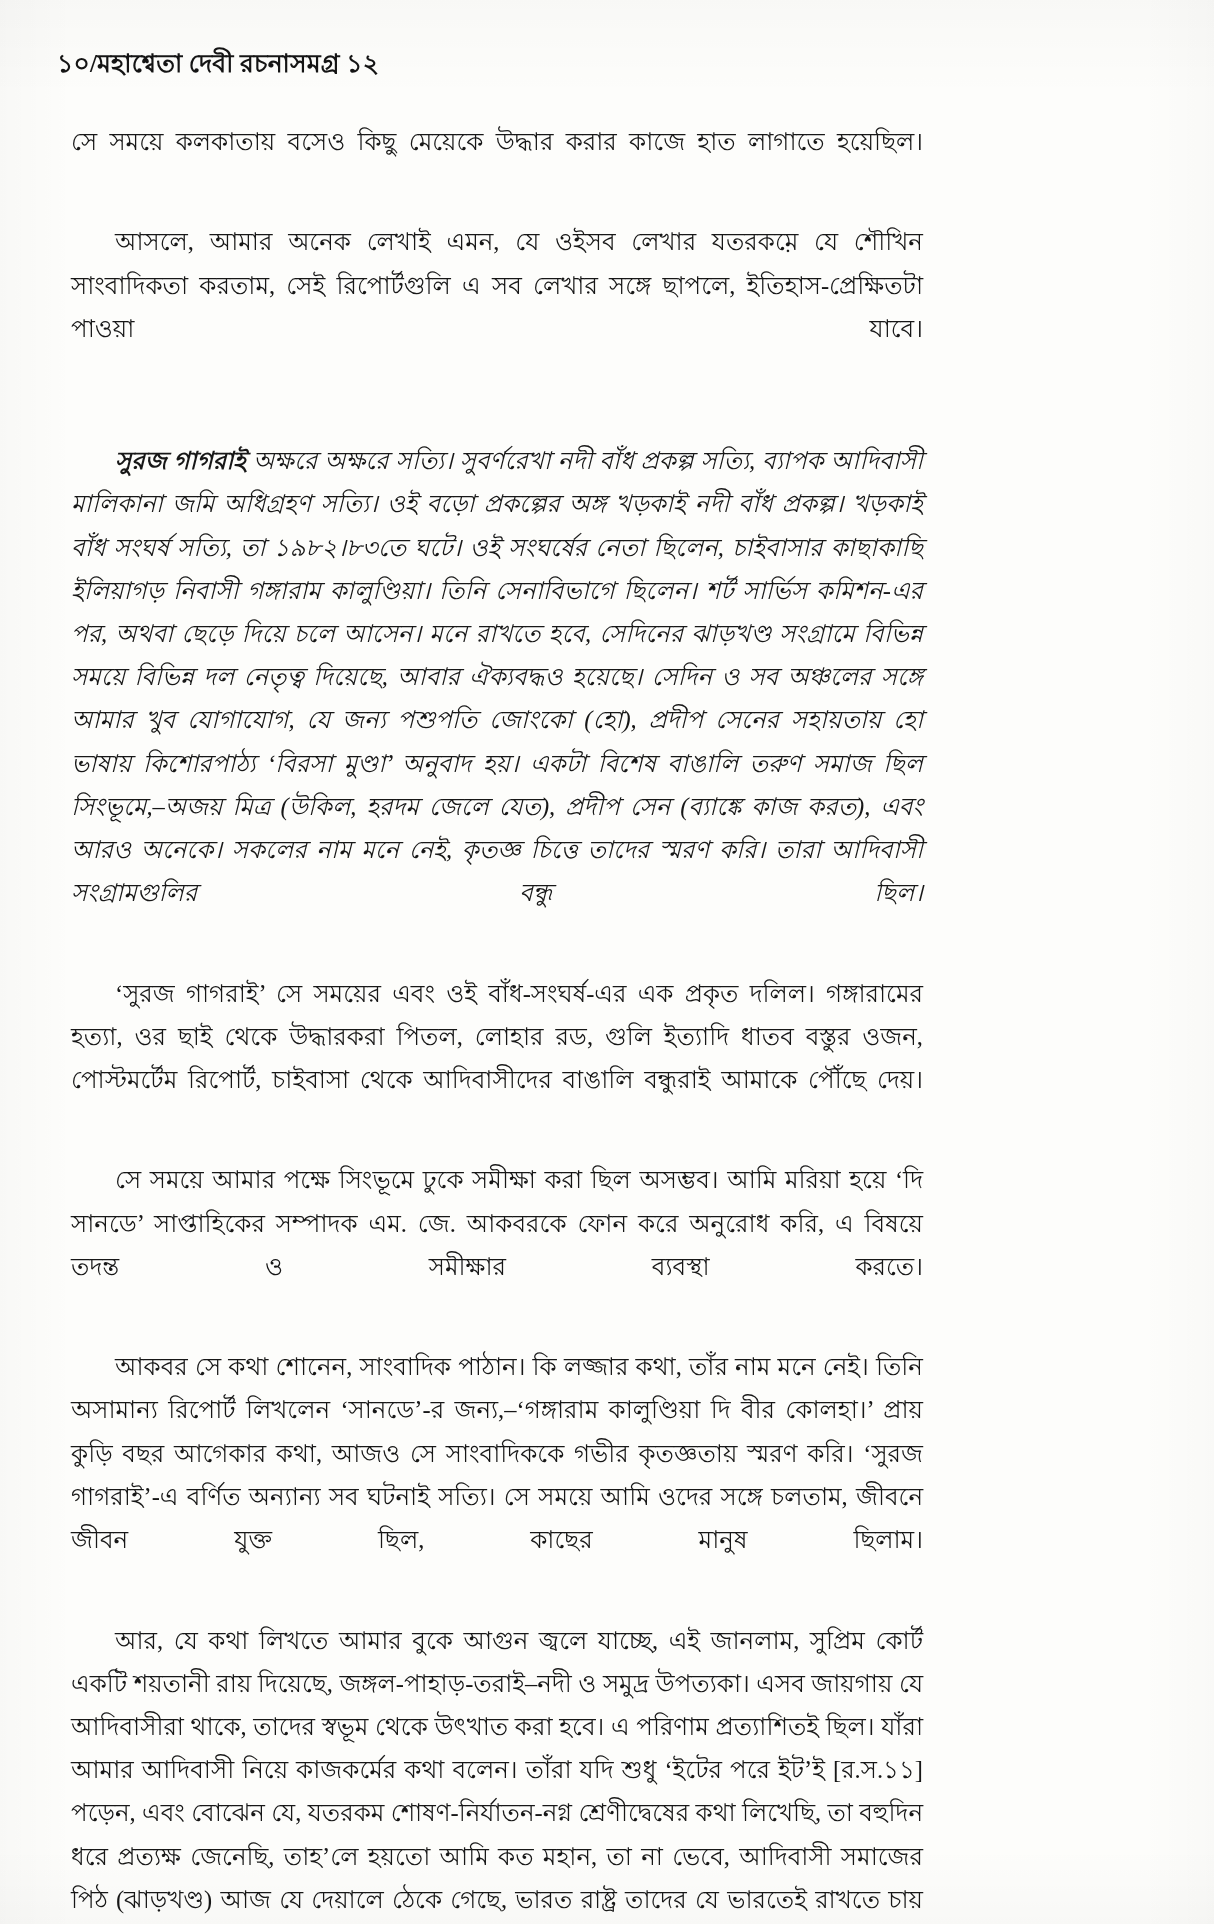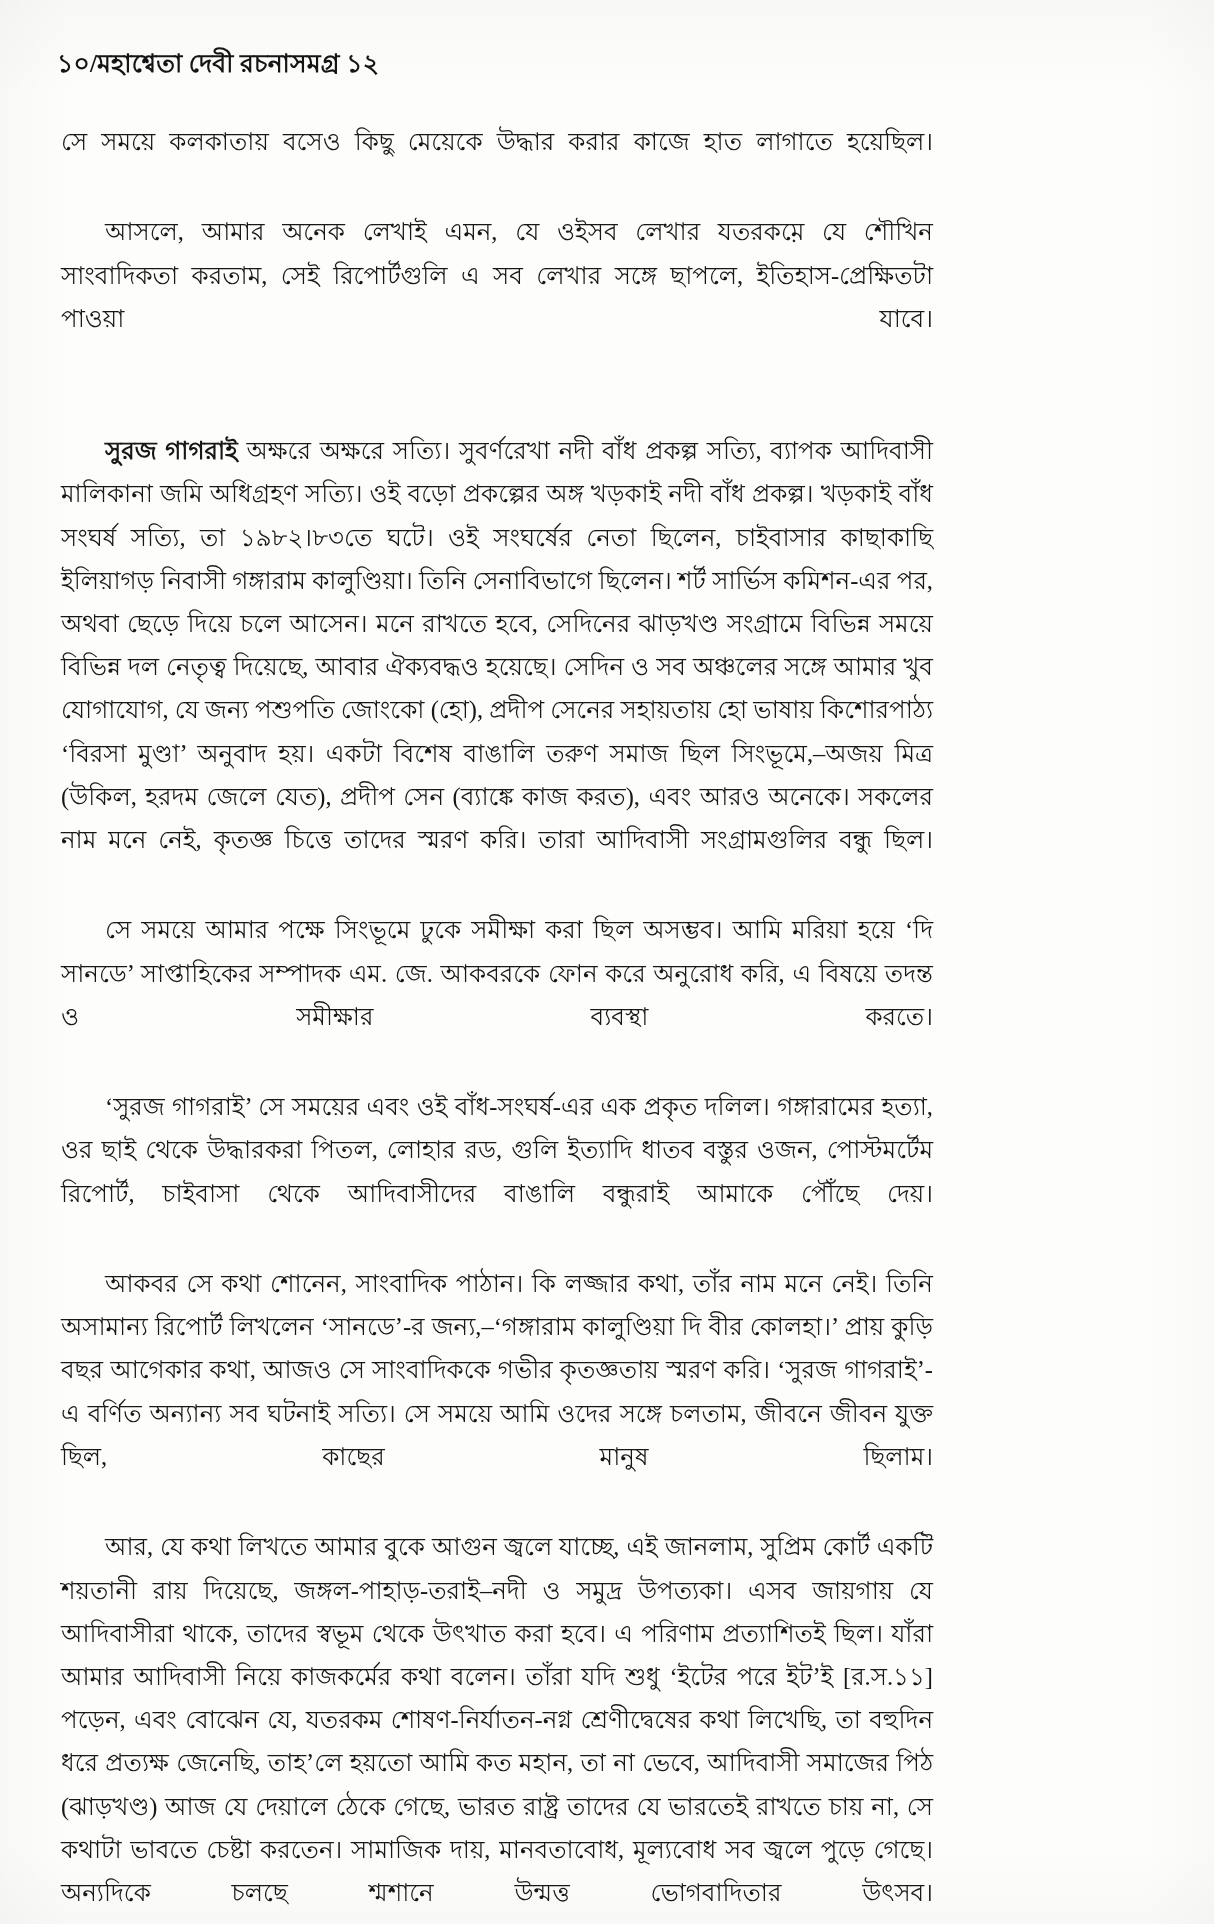--- a/index.html
+++ b/index.html
@@ -37,29 +37,30 @@
   .body-block {
     font-family: "Liberation Serif", "DejaVu Serif", serif;
     font-size: 24.5px;
     line-height: 43.2px;
     color: #171717;
     text-align: justify;
     text-justify: inter-word;
     hyphens: none;
   }
   p.para {
-    margin: 4px;
+    margin: 14px;
     text-indent: 44px;
     text-align: justify;
   }
   p.para.no-indent {
     text-indent: 0;
   }
   p.para.gap-before-lg {
     margin-top: 46px;
+    font-style: italic;
   }
   .lead {
     font-weight: 700;
   }
   
   p.para::after {
     content: "";
     display: inline-block;
     width: 100%;
   }
@@ -74,23 +75,23 @@
     <div class="running-head">১০/মহাশ্বেতা দেবী রচনাসমগ্র ১২</div>
 
     <div class="body-block">
 
       <p class="para no-indent nostretch"><span>সে সময়ে কলকাতায় বসেও কিছু মেয়েকে উদ্ধার করার কাজে হাত লাগাতে হয়েছিল।</span></p>
 
       <p class="para"><span>আসলে, আমার অনেক লেখাই এমন, যে ওইসব লেখার যতরকম়ে যে শৌখিন সাংবাদিকতা করতাম, সেই রিপোর্টগুলি এ সব লেখার সঙ্গে ছাপলে, ইতিহাস-প্রেক্ষিতটা পাওয়া যাবে।</span></p>
 
       <p class="para gap-before-lg"><span class="lead">সুরজ গাগরাই</span><span> অক্ষরে অক্ষরে সত্যি। সুবর্ণরেখা নদী বাঁধ প্রকল্প সত্যি, ব্যাপক আদিবাসী মালিকানা জমি অধিগ্রহণ সত্যি। ওই বড়ো প্রকল্পের অঙ্গ খড়কাই নদী বাঁধ প্রকল্প। খড়কাই বাঁধ সংঘর্ষ সত্যি, তা ১৯৮২।৮৩তে ঘটে। ওই সংঘর্ষের নেতা ছিলেন, চাইবাসার কাছাকাছি ইলিয়াগড় নিবাসী গঙ্গারাম কালুণ্ডিয়া। তিনি সেনাবিভাগে ছিলেন। শর্ট সার্ভিস কমিশন-এর পর, অথবা ছেড়ে দিয়ে চলে আসেন। মনে রাখতে হবে, সেদিনের ঝাড়খণ্ড সংগ্রামে বিভিন্ন সময়ে বিভিন্ন দল নেতৃত্ব দিয়েছে, আবার ঐক্যবদ্ধও হয়েছে। সেদিন ও সব অঞ্চলের সঙ্গে আমার খুব যোগাযোগ, যে জন্য পশুপতি জোংকো (হো), প্রদীপ সেনের সহায়তায় হো ভাষায় কিশোরপাঠ্য ‘বিরসা মুণ্ডা’ অনুবাদ হয়। একটা বিশেষ বাঙালি তরুণ সমাজ ছিল সিংভূমে,–অজয় মিত্র (উকিল, হরদম জেলে যেত), প্রদীপ সেন (ব্যাঙ্কে কাজ করত), এবং আরও অনেকে। সকলের নাম মনে নেই, কৃতজ্ঞ চিত্তে তাদের স্মরণ করি। তারা আদিবাসী সংগ্রামগুলির বন্ধু ছিল।</span></p>
 
+      <p class="para"><span>‘সুরজ গাগরাই’ সে সময়ের এবং ওই বাঁধ-সংঘর্ষ-এর এক প্রকৃত দলিল। গঙ্গারামের হত্যা, ওর ছাই থেকে উদ্ধারকরা পিতল, লোহার রড, গুলি ইত্যাদি ধাতব বস্তুর ওজন, পোস্টমর্টেম রিপোর্ট, চাইবাসা থেকে আদিবাসীদের বাঙালি বন্ধুরাই আমাকে পৌঁছে দেয়।</span></p>
+
       <p class="para"><span>সে সময়ে আমার পক্ষে সিংভূমে ঢুকে সমীক্ষা করা ছিল অসম্ভব। আমি মরিয়া হয়ে ‘দি সানডে’ সাপ্তাহিকের সম্পাদক এম. জে. আকবরকে ফোন করে অনুরোধ করি, এ বিষয়ে তদন্ত ও সমীক্ষার ব্যবস্থা করতে।</span></p>
-
-      <p class="para"><span>‘সুরজ গাগরাই’ সে সময়ের এবং ওই বাঁধ-সংঘর্ষ-এর এক প্রকৃত দলিল। গঙ্গারামের হত্যা, ওর ছাই থেকে উদ্ধারকরা পিতল, লোহার রড, গুলি ইত্যাদি ধাতব বস্তুর ওজন, পোস্টমর্টেম রিপোর্ট, চাইবাসা থেকে আদিবাসীদের বাঙালি বন্ধুরাই আমাকে পৌঁছে দেয়।</span></p>
 
       <p class="para"><span>আকবর সে কথা শোনেন, সাংবাদিক পাঠান। কি লজ্জার কথা, তাঁর নাম মনে নেই। তিনি অসামান্য রিপোর্ট লিখলেন ‘সানডে’-র জন্য,–‘গঙ্গারাম কালুণ্ডিয়া দি বীর কোলহা।’ প্রায় কুড়ি বছর আগেকার কথা, আজও সে সাংবাদিককে গভীর কৃতজ্ঞতায় স্মরণ করি। ‘সুরজ গাগরাই’-এ বর্ণিত অন্যান্য সব ঘটনাই সত্যি। সে সময়ে আমি ওদের সঙ্গে চলতাম, জীবনে জীবন যুক্ত ছিল, কাছের মানুষ ছিলাম।</span></p>
 
       <p class="para"><span>আর, যে কথা লিখতে আমার বুকে আগুন জ্বলে যাচ্ছে, এই জানলাম, সুপ্রিম কোর্ট একটি শয়তানী রায় দিয়েছে, জঙ্গল-পাহাড়-তরাই–নদী ও সমুদ্র উপত্যকা। এসব জায়গায় যে আদিবাসীরা থাকে, তাদের স্বভূম থেকে উৎখাত করা হবে। এ পরিণাম প্রত্যাশিতই ছিল। যাঁরা আমার আদিবাসী নিয়ে কাজকর্মের কথা বলেন। তাঁরা যদি শুধু ‘ইটের পরে ইট’ই [র.স.১১] পড়েন, এবং বোঝেন যে, যতরকম শোষণ-নির্যাতন-নগ্ন শ্রেণীদ্বেষের কথা লিখেছি, তা বহুদিন ধরে প্রত্যক্ষ জেনেছি, তাহ’লে হয়তো আমি কত মহান, তা না ভেবে, আদিবাসী সমাজের পিঠ (ঝাড়খণ্ড) আজ যে দেয়ালে ঠেকে গেছে, ভারত রাষ্ট্র তাদের যে ভারতেই রাখতে চায় না, সে কথাটা ভাবতে চেষ্টা করতেন। সামাজিক দায়, মানবতাবোধ, মূল্যবোধ সব জ্বলে পুড়ে গেছে। অন্যদিকে চলছে শ্মশানে উন্মত্ত ভোগবাদিতার উৎসব।</span></p>
 
     </div>
   </div>
 </div>
 
 </body></html>

